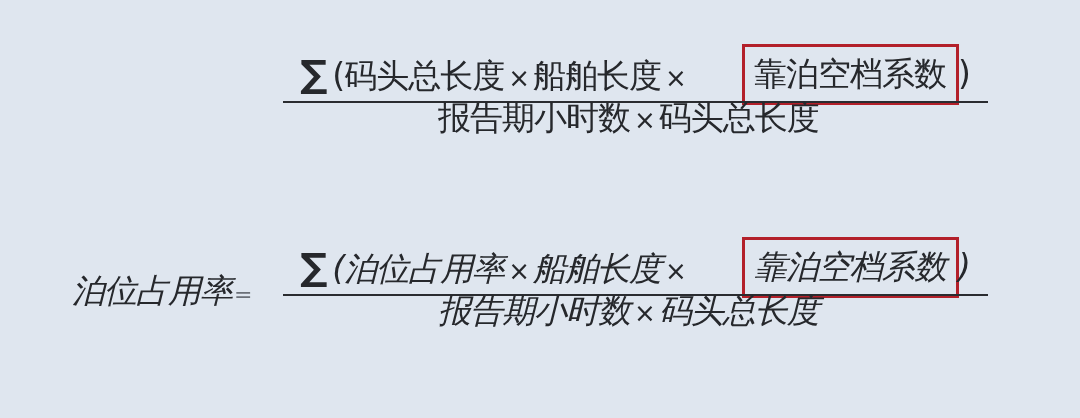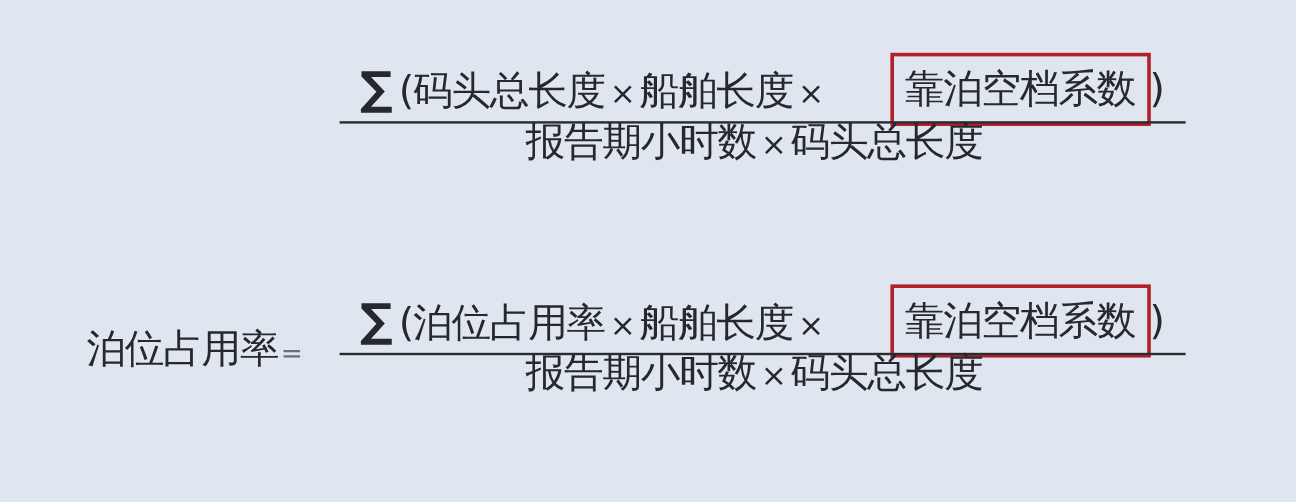--- a/index.html
+++ b/index.html
@@ -5,21 +5,21 @@
   html, body { margin: 0; padding: 0; }
   body {
     width: 1080px; height: 418px; overflow: hidden;
     background: #dfe6ef;
     font-family: "DejaVu Sans", sans-serif;
     color: #26282c;
     position: relative;
   }
   .formula { position: absolute; left: 0; width: 1080px; height: 160px; }
   .f1 { top: 0; }
-  .f2 { top: 193px; }
+  .f2 { top: 193px; font-style: italic; }
   .lhs {
     position: absolute; left: 72px; top: 78px;
     font-size: 33px; line-height: 40px; white-space: nowrap;
     letter-spacing: -1px;
   }
   .lhs .eq { font-size: 22px; color: #6b7078; margin-left: 2px; }
   .numer {
     position: absolute; left: 300px; top: 52px;
     font-size: 33px; line-height: 44px; white-space: nowrap;
     letter-spacing: -1px;

